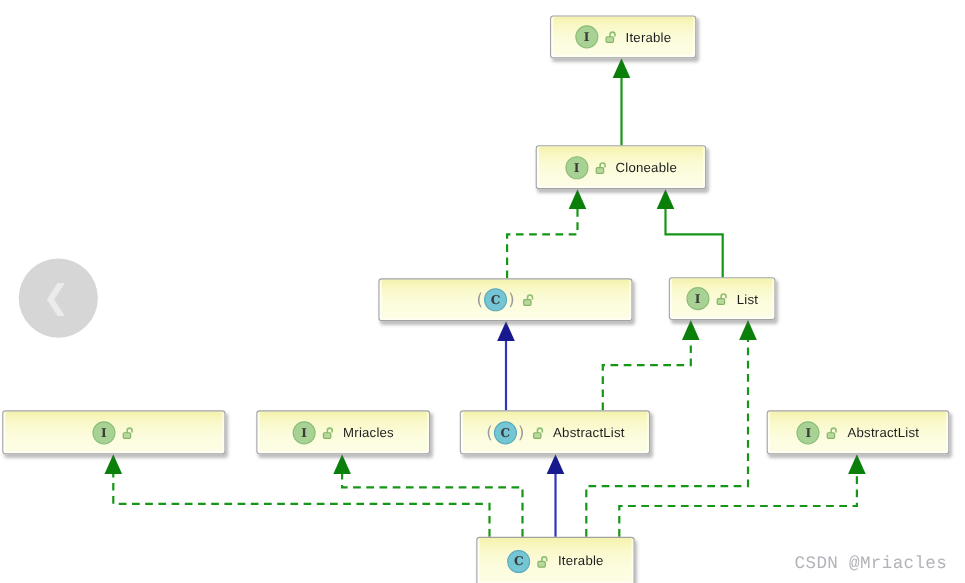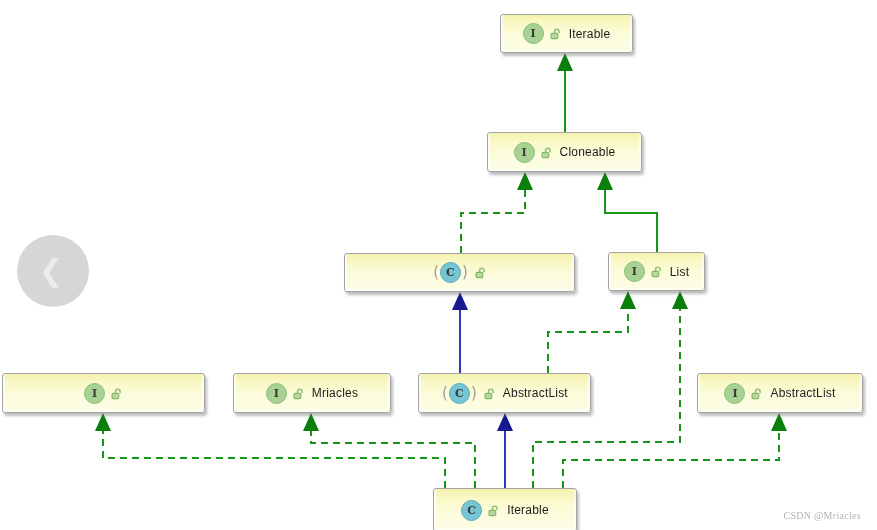--- a/index.html
+++ b/index.html
@@ -34,22 +34,22 @@
   .lock{margin-left:5px;flex:0 0 auto;}
   .nav-circle{
     position:absolute;left:17px;top:235px;width:72px;height:72px;border-radius:50%;
     background:#d6d6d6;display:flex;align-items:center;justify-content:center;cursor:pointer;
   }
   .nav-circle .chev{
     color:#ebebeb;font-size:30px;font-weight:bold;line-height:1;transform:translateX(-2px);
     font-family:"DejaVu Sans", sans-serif;
   }
   .watermark{
-    position:absolute;right:16px;bottom:9px;color:#b3b3ba;font-size:10px;
-    font-family:Liberation Serif, serif;letter-spacing:.3px;
+    position:absolute;right:16px;bottom:9px;color:#b3b3ba;font-size:16px;
+    font-family:Liberation Mono, monospace;letter-spacing:.3px;
   }
 </style>
 </head>
 <body>
 
 <div class="stage">
   <svg id="edges-svg" viewBox="0 0 877 530">
       <polyline points="565,132 565,69" fill="none" stroke="#169616" stroke-width="2"></polyline>
       <polygon points="565,53 557,71 573,71" fill="#0a800a"></polygon>
       <polyline points="461,253 461,213 525,213 525,188" fill="none" stroke="#169616" stroke-width="2" stroke-dasharray="7 5"></polyline>

